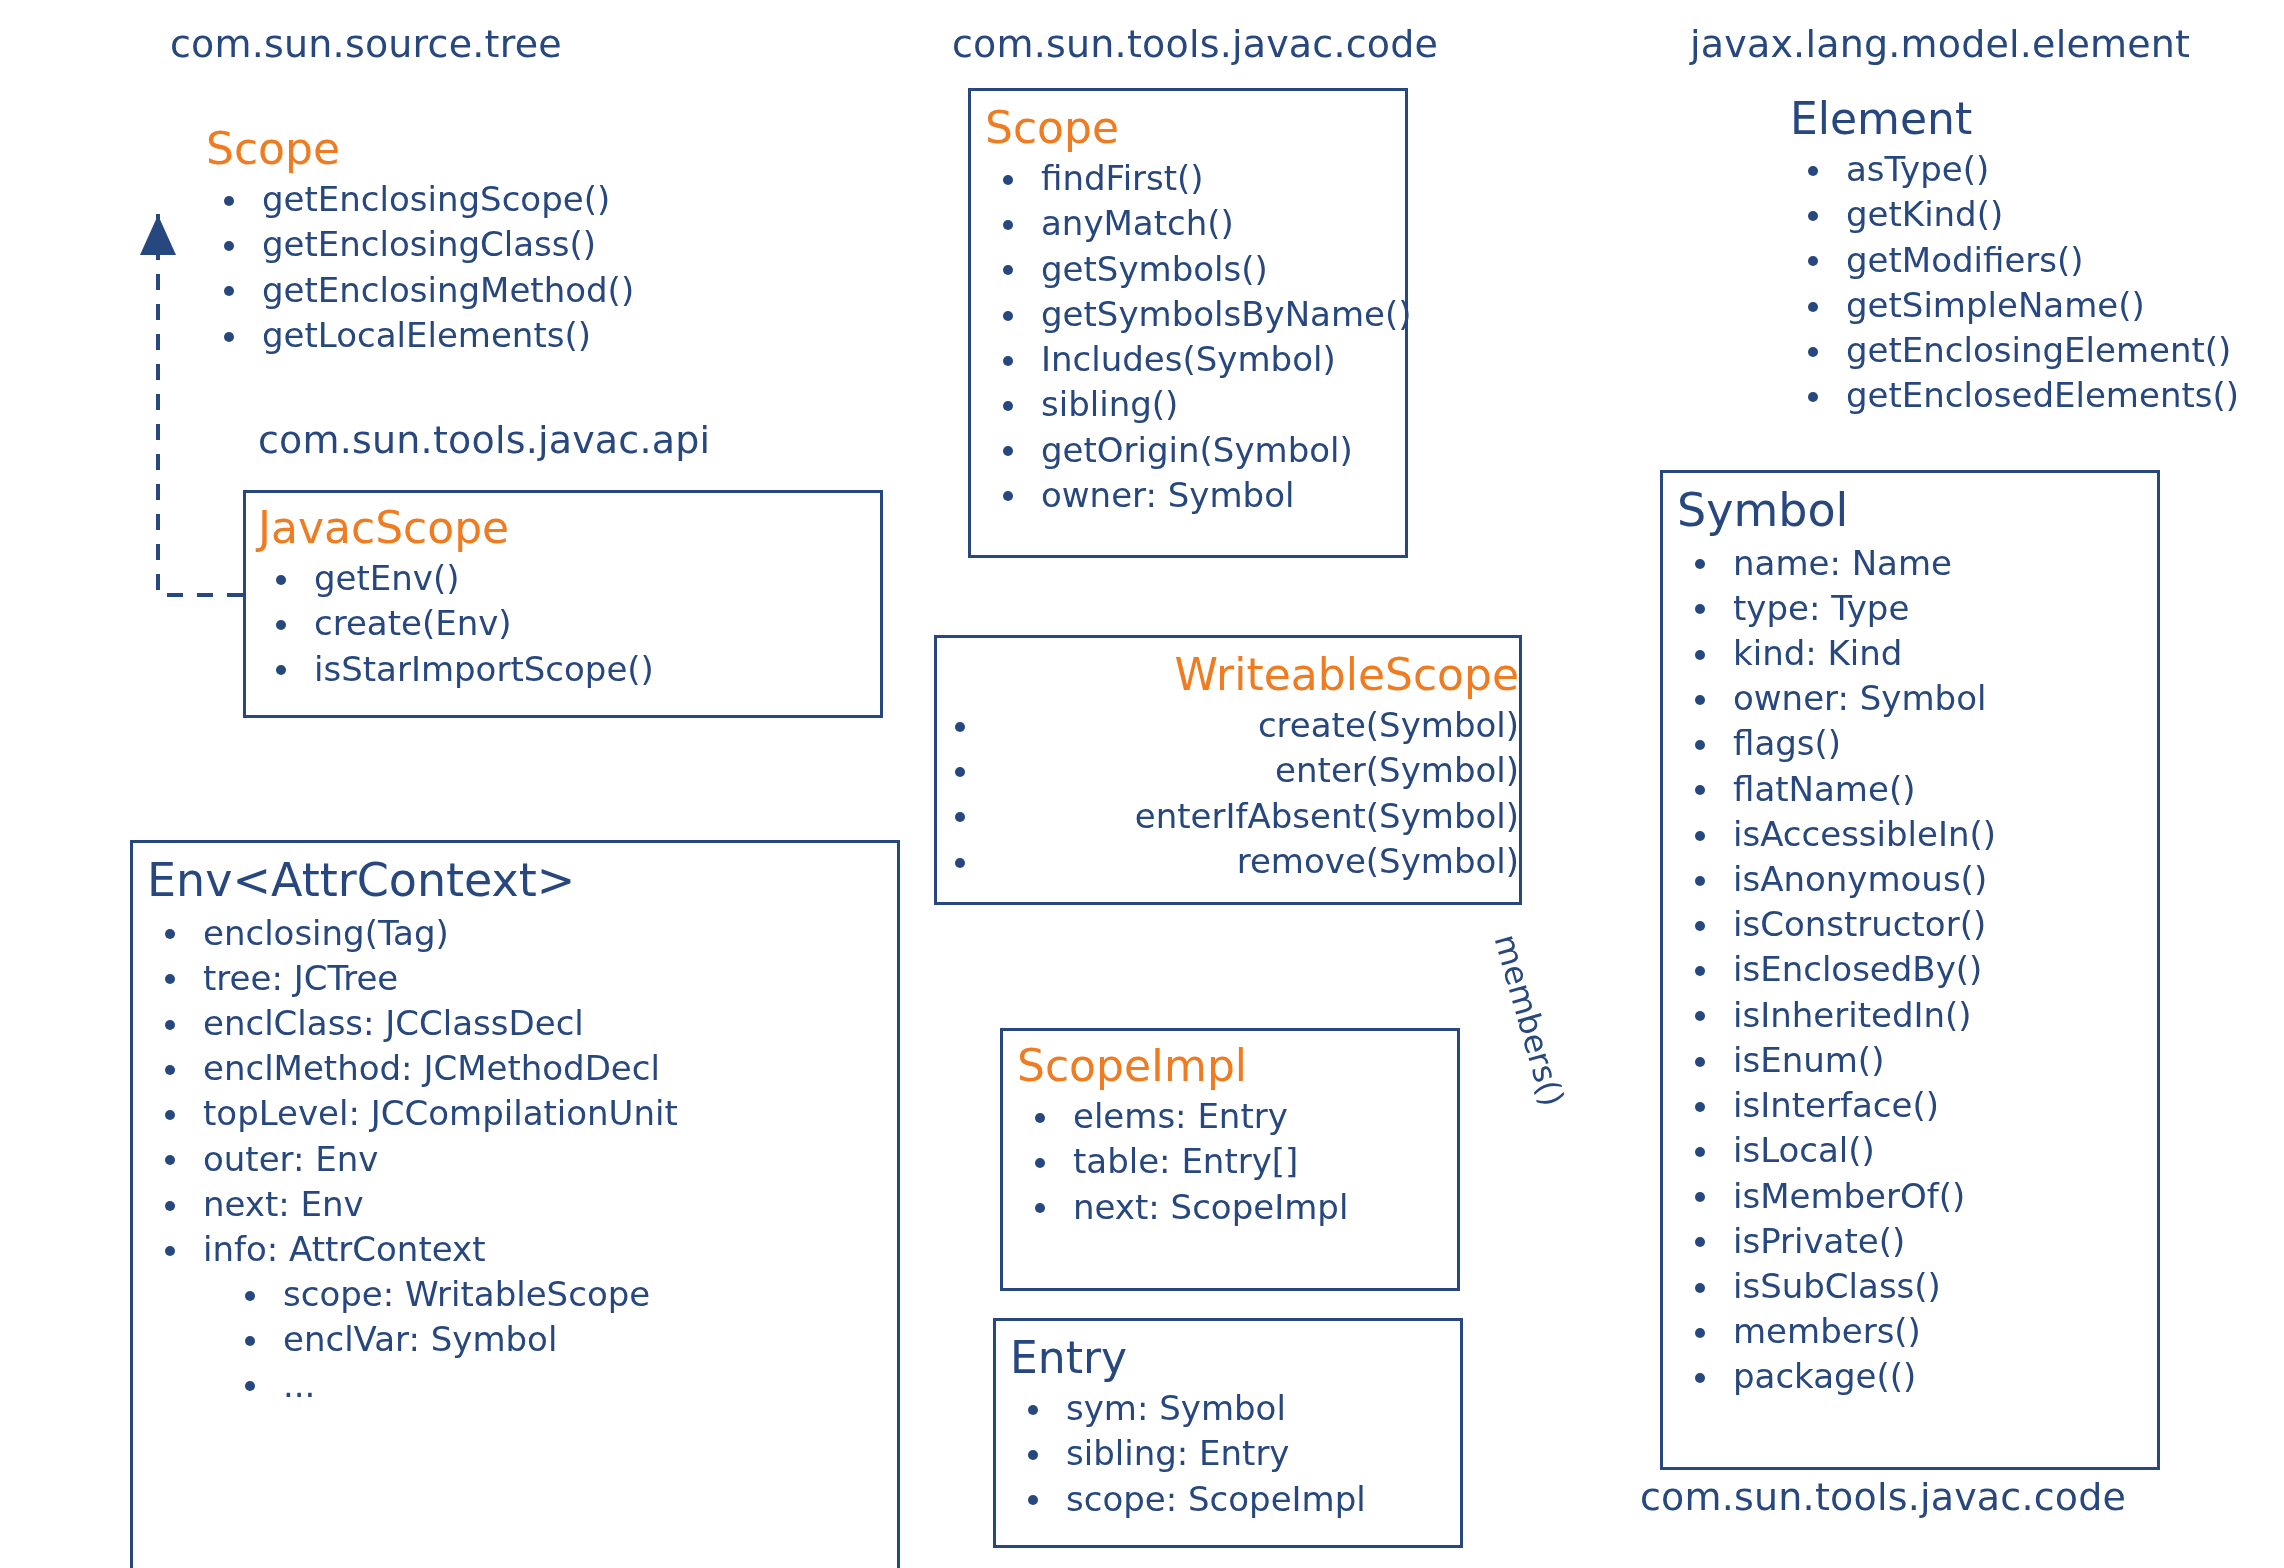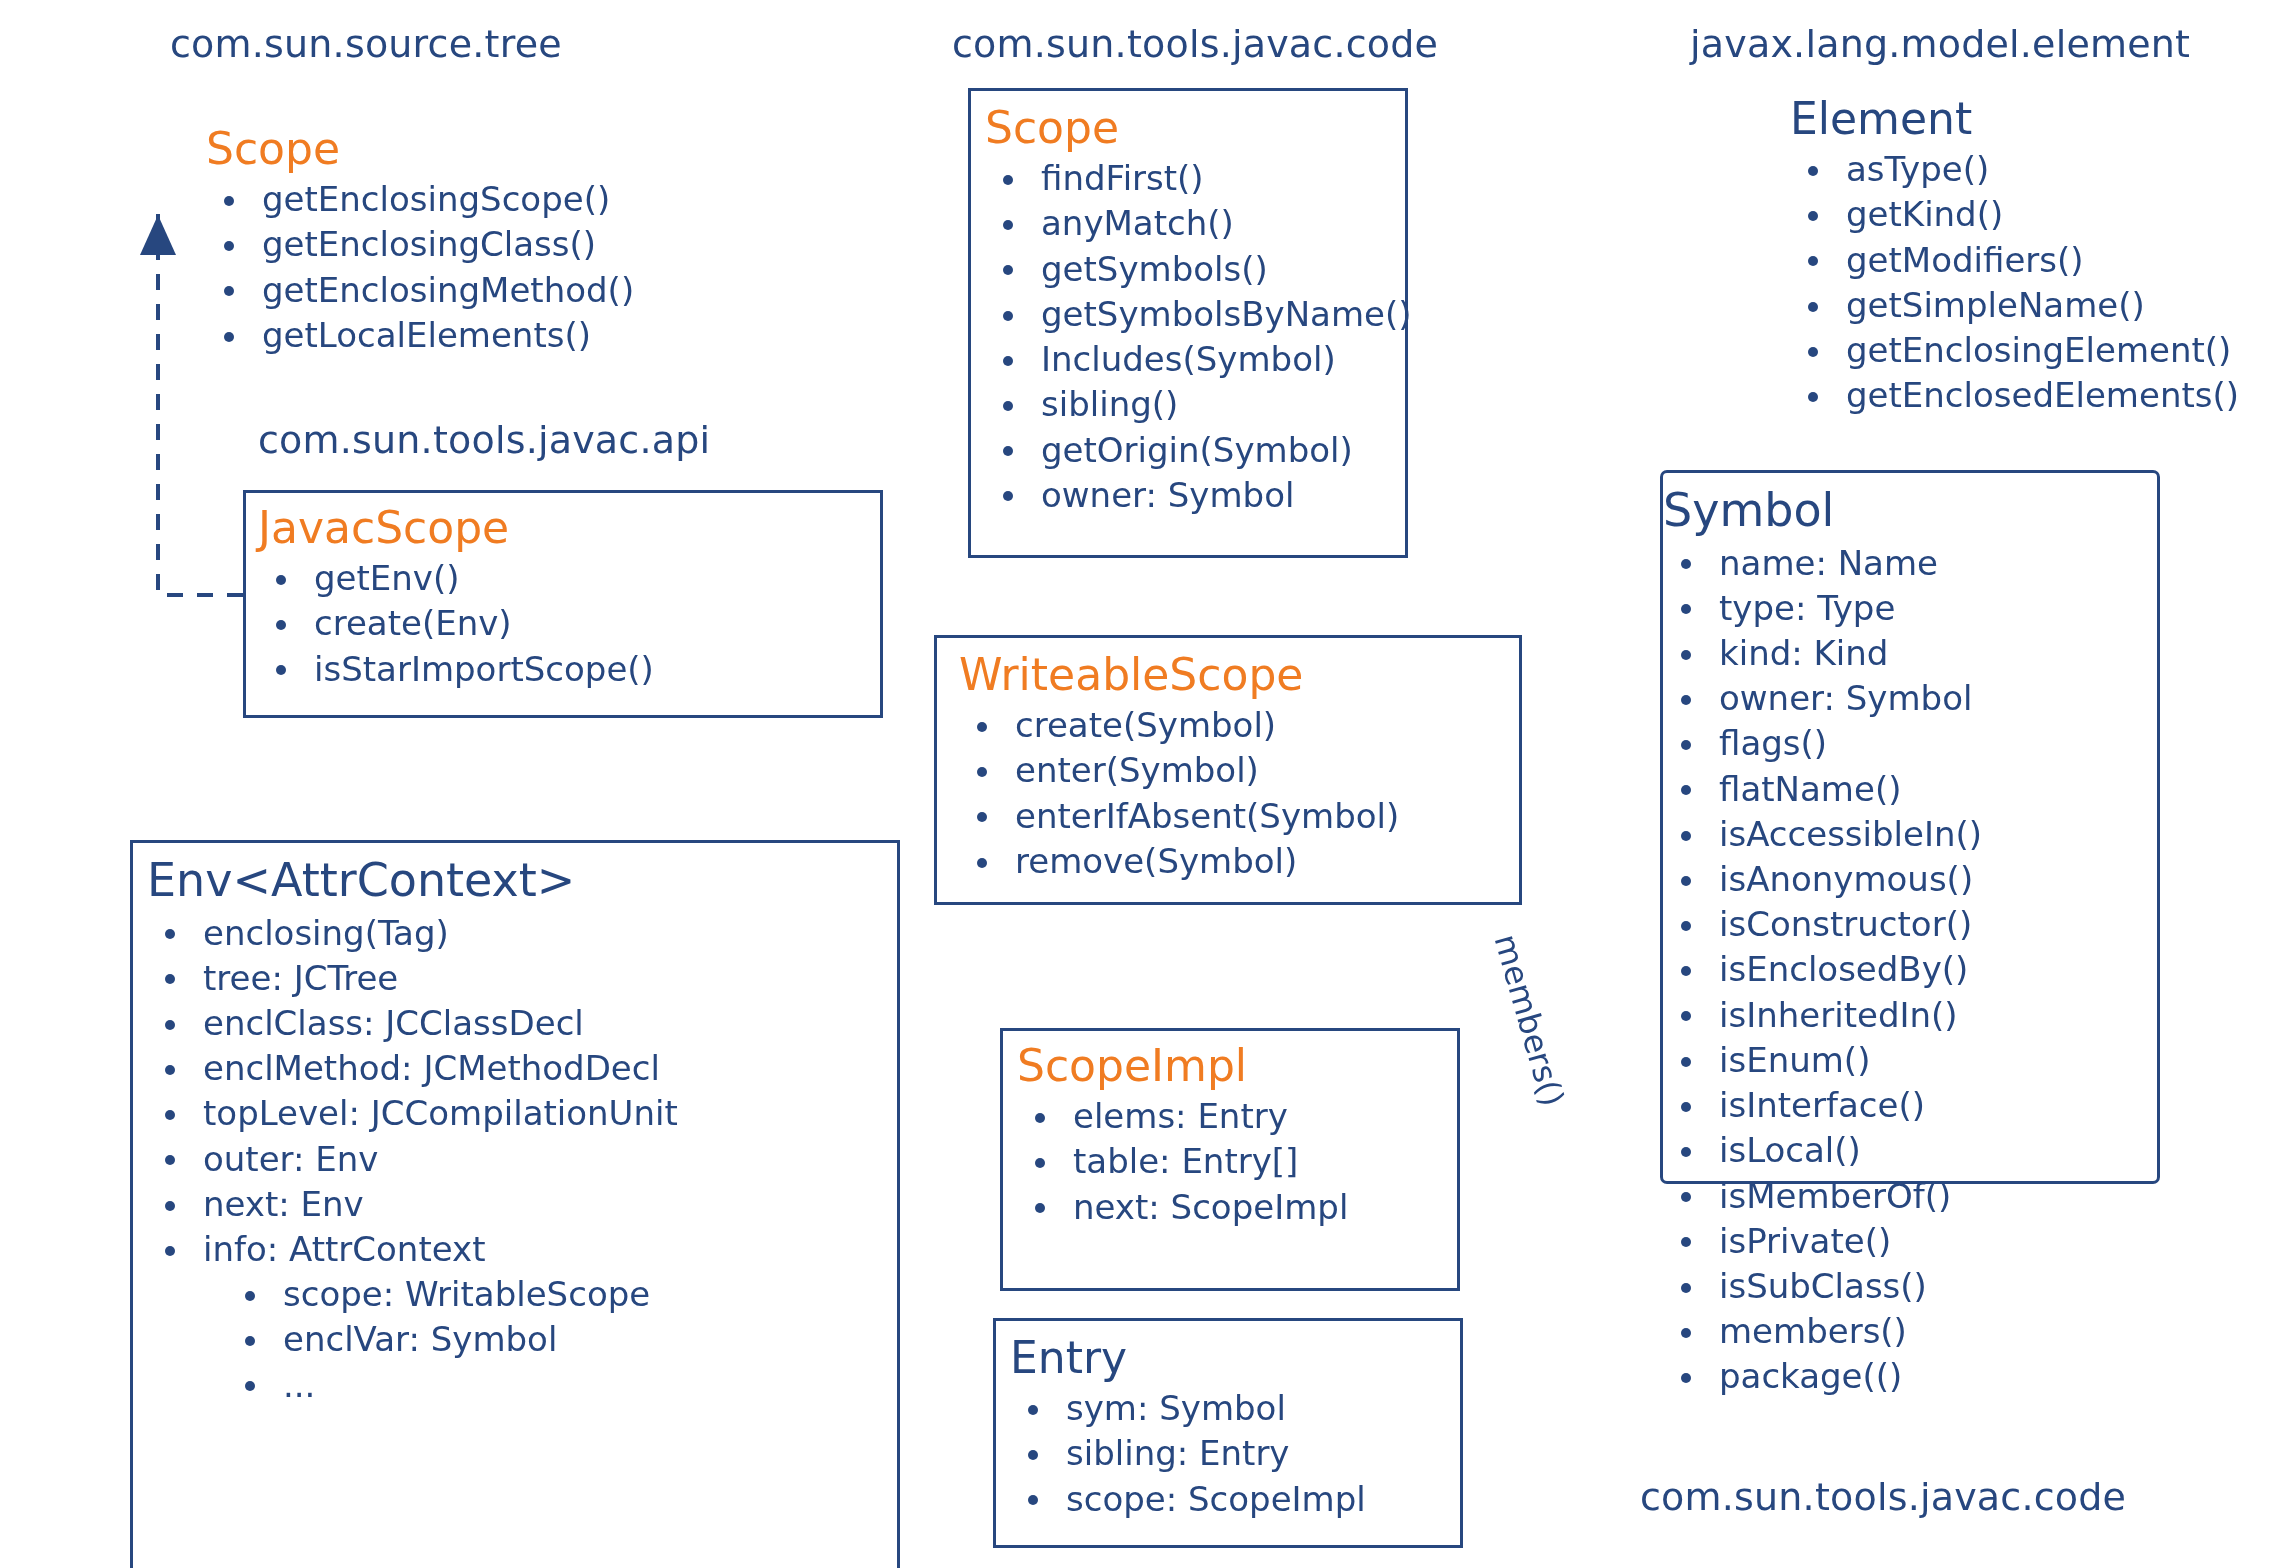--- a/index.html
+++ b/index.html
@@ -185,21 +185,21 @@
       <li>anyMatch()</li>
       <li>getSymbols()</li>
       <li>getSymbolsByName()</li>
       <li>Includes(Symbol)</li>
       <li>sibling()</li>
       <li>getOrigin(Symbol)</li>
       <li>owner: Symbol</li>
     </ul>
   </div>
 
-  <div class="uml" style="left:934px;top:635px;width:588px;height:270px;padding:12px 22px;">
+  <div class="uml" style="left:934px;top:635px;width:588px;height:270px;padding:12px 0;text-align:right;">
     <div class="cls-title orange">WriteableScope</div>
     <ul class="members">
       <li>create(Symbol)</li>
       <li>enter(Symbol)</li>
       <li>enterIfAbsent(Symbol)</li>
       <li>remove(Symbol)</li>
     </ul>
   </div>
 
   <div class="uml" style="left:1000px;top:1028px;width:460px;height:263px;padding:10px 14px;">
@@ -225,21 +225,21 @@
     <ul class="members">
       <li>asType()</li>
       <li>getKind()</li>
       <li>getModifiers()</li>
       <li>getSimpleName()</li>
       <li>getEnclosingElement()</li>
       <li>getEnclosedElements()</li>
     </ul>
   </div>
 
-  <div class="uml" style="left:1660px;top:470px;width:500px;height:714px;padding:12px 0;border-radius:7px;">
+  <div class="uml" style="left:1660px;top:470px;width:500px;height:1000px;padding:12px 14px;">
     <div class="cls-title navy" style="font-size:46px;">Symbol</div>
     <ul class="members" style="line-height:1.0;">
       <li>name: Name</li>
       <li>type: Type</li>
       <li>kind: Kind</li>
       <li>owner: Symbol</li>
       <li>flags()</li>
       <li>flatName()</li>
       <li>isAccessibleIn()</li>
       <li>isAnonymous()</li>

